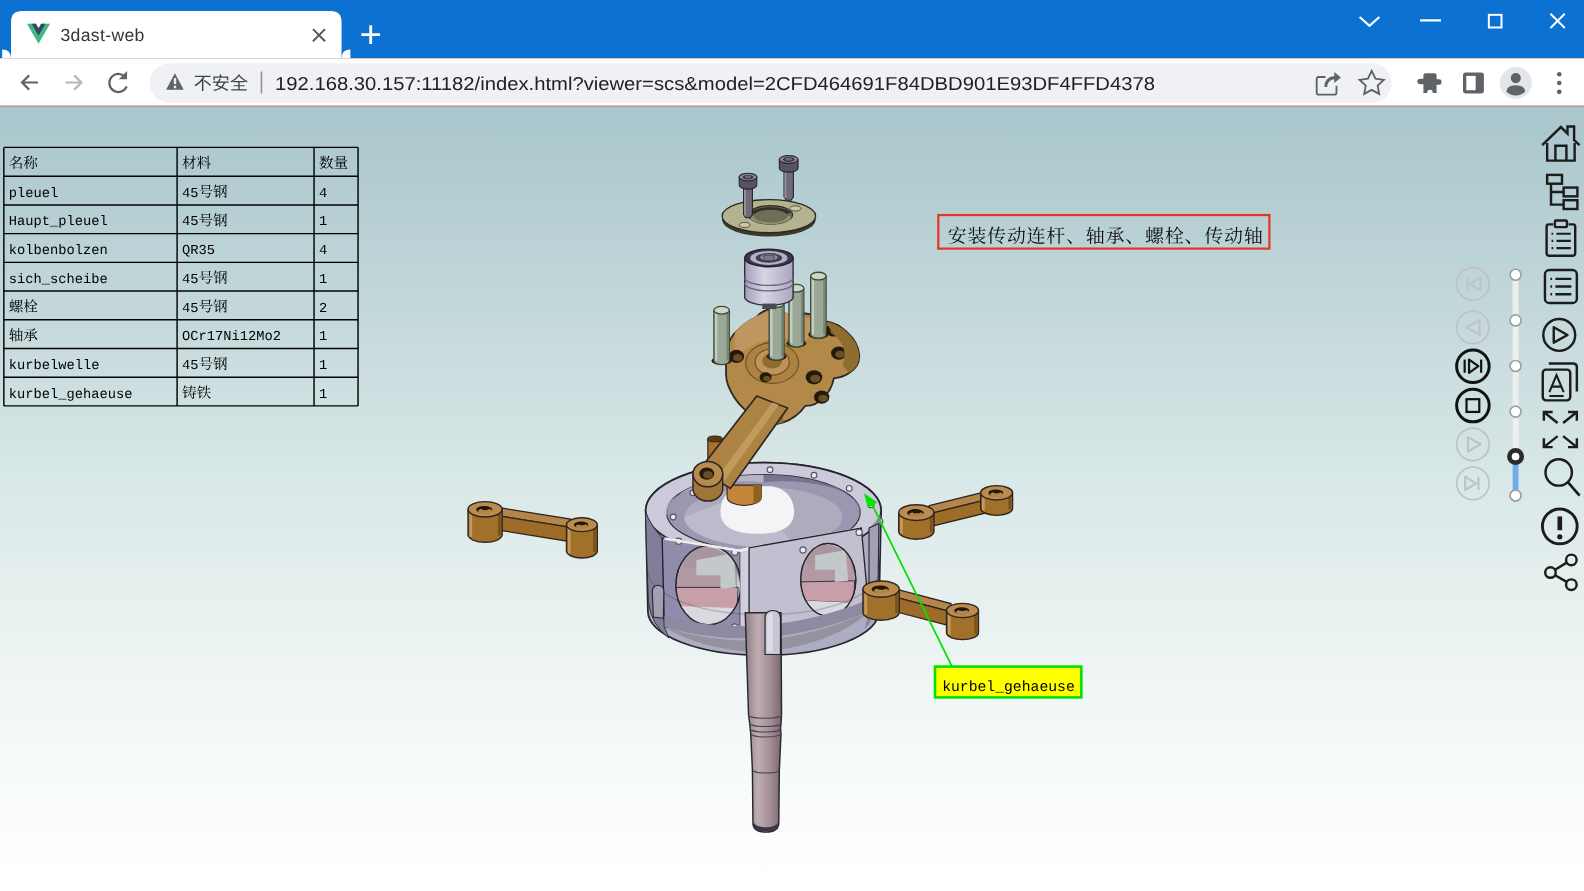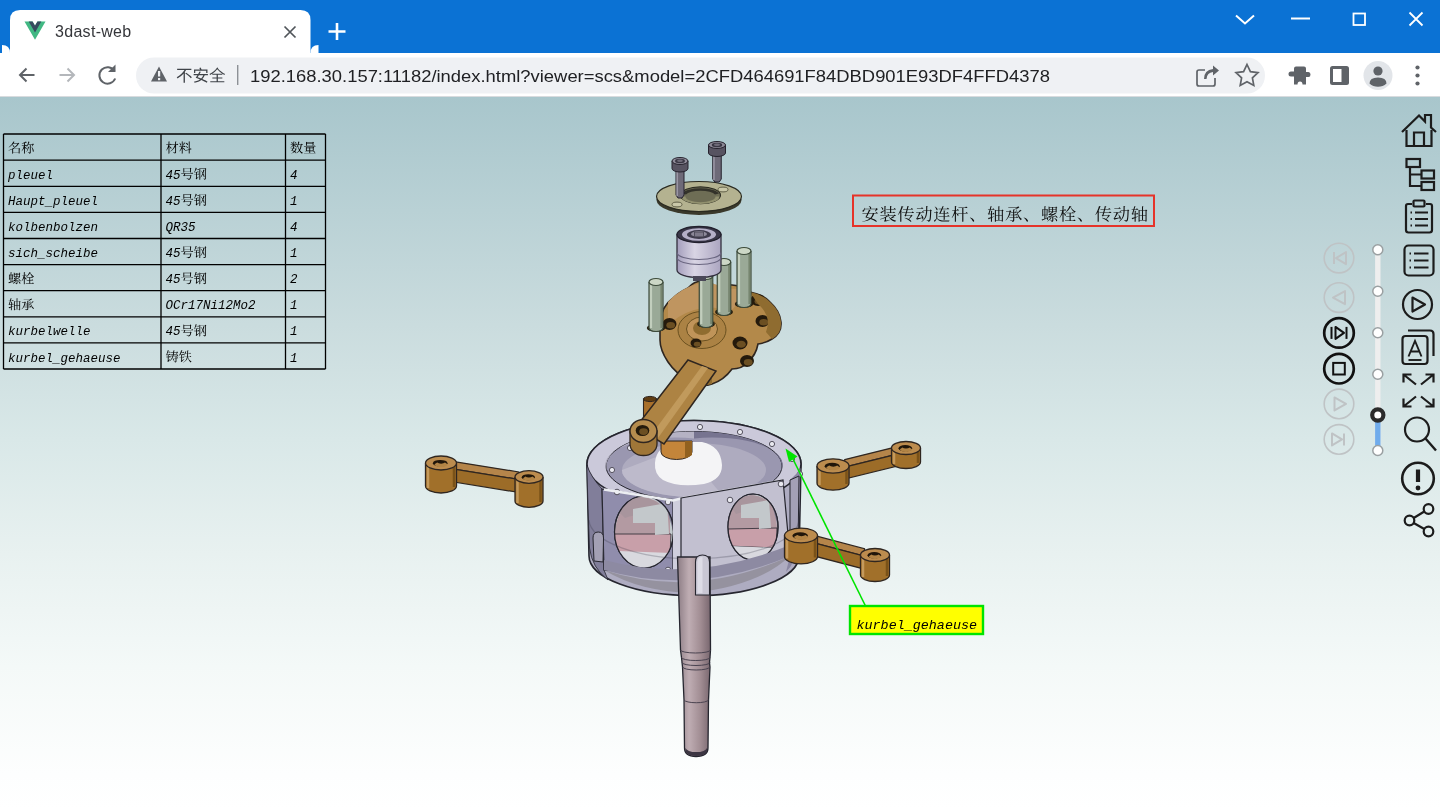--- a/index.html
+++ b/index.html
@@ -1,16 +1,16 @@
 <!DOCTYPE html>
 <html><head><meta charset="utf-8"><style>
 html,body{margin:0;padding:0;width:1440px;height:810px;overflow:hidden;font-family:"Liberation Sans",sans-serif;}
 #page{position:relative;width:1440px;height:810px;background:#b91c1c;}
 #content{position:absolute;left:0;top:97px;width:1440px;height:713px;
-background:linear-gradient(180deg,#a8c6cc 0%,#b9d1d5 16%,#cadcde 32%,#d9e8e8 48%,#e8f1f0 64%,#f4f9f8 80%,#fdfefe 95%,#fff 100%);font-style:italic;}
+background:linear-gradient(180deg,#a8c6cc 0%,#b9d1d5 16%,#cadcde 32%,#d9e8e8 48%,#e8f1f0 64%,#f4f9f8 80%,#fdfefe 95%,#fff 100%);}
 </style></head><body>
 <div id="page">
 <svg width="1440" height="97" viewBox="0 0 1440 97" style="position:absolute;left:0;top:0">
 <rect x="0" y="0" width="1440" height="53" fill="#0b72d4"></rect>
 <path d="M10 53 L10 20 Q10 10 20 10 L300.5 10 Q310.5 10 310.5 20 L310.5 53 Z" fill="#fff"></path>
 <path d="M310.5 53 Q310.5 45 318.5 45 L318.5 53 Z" fill="#fff"></path>
       <path d="M10 53 Q10 45 2 45 L2 53 Z" fill="#fff"></path>
 <g transform="translate(24.5 21.5) scale(0.0803)">
         <path d="M161.096.001l-30.225 52.351L100.647.001H-.005l130.877 226.688L261.749.001z" fill="#41b883"></path>
         <path d="M161.096.001l-30.225 52.351L100.647.001H52.346l78.526 136.01L209.398.001z" fill="#35495e"></path>

